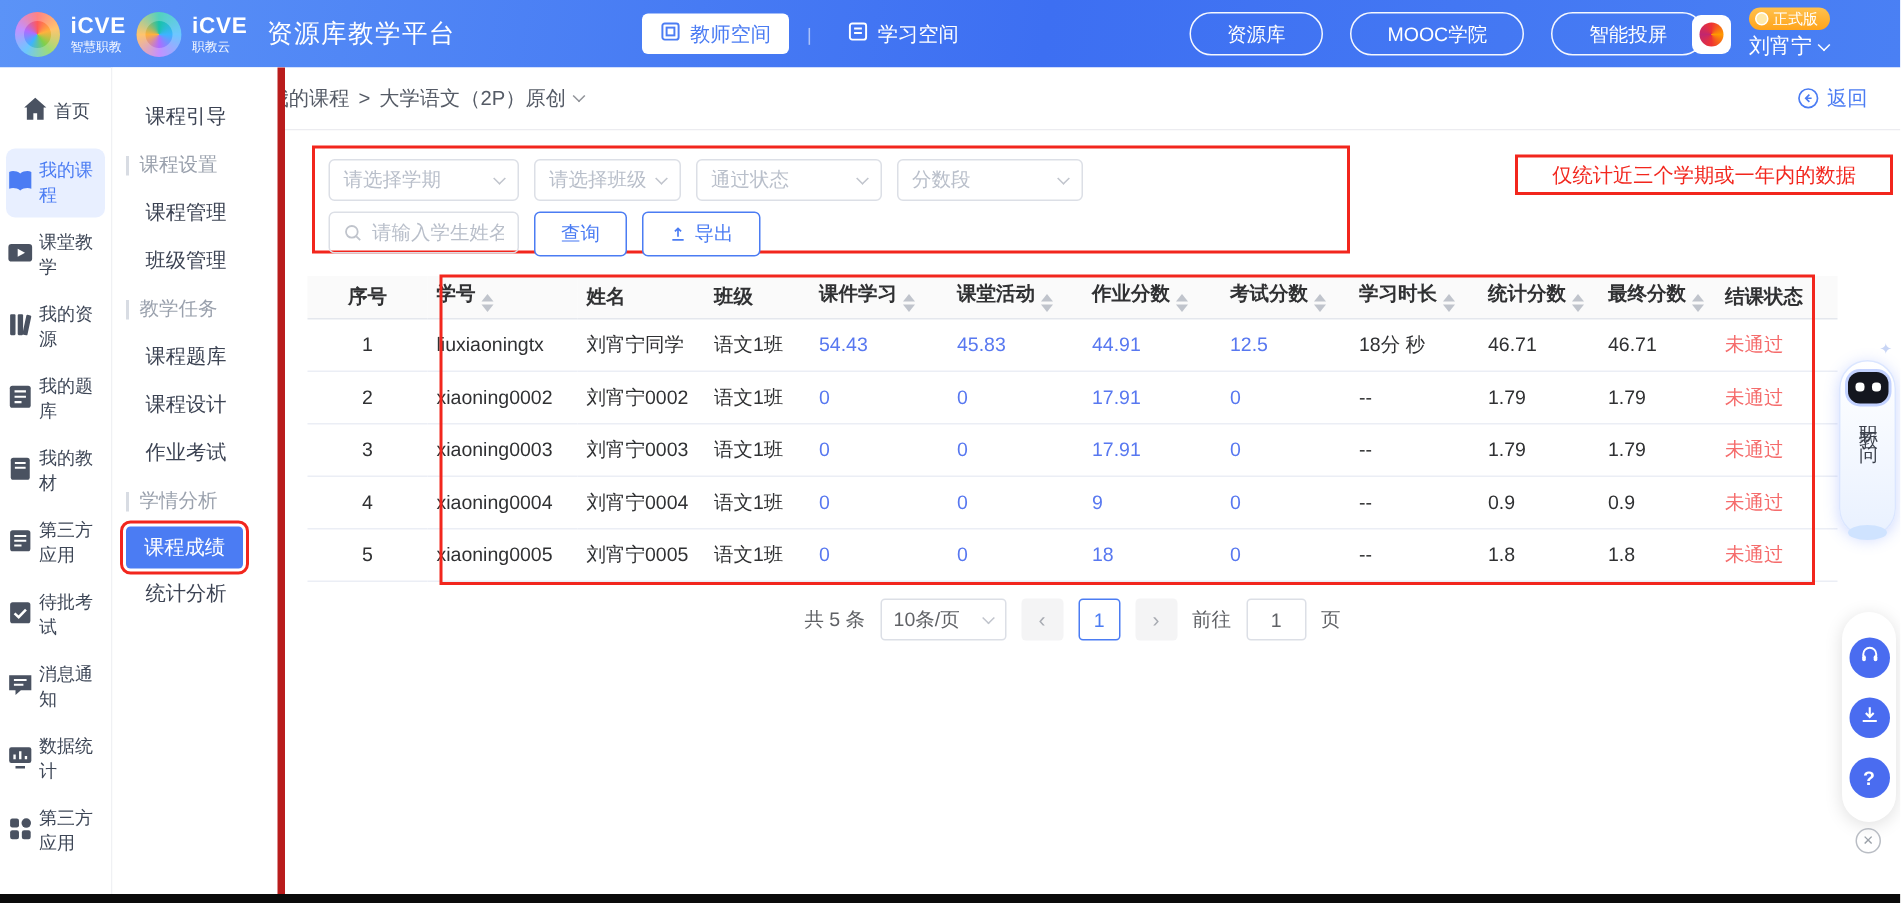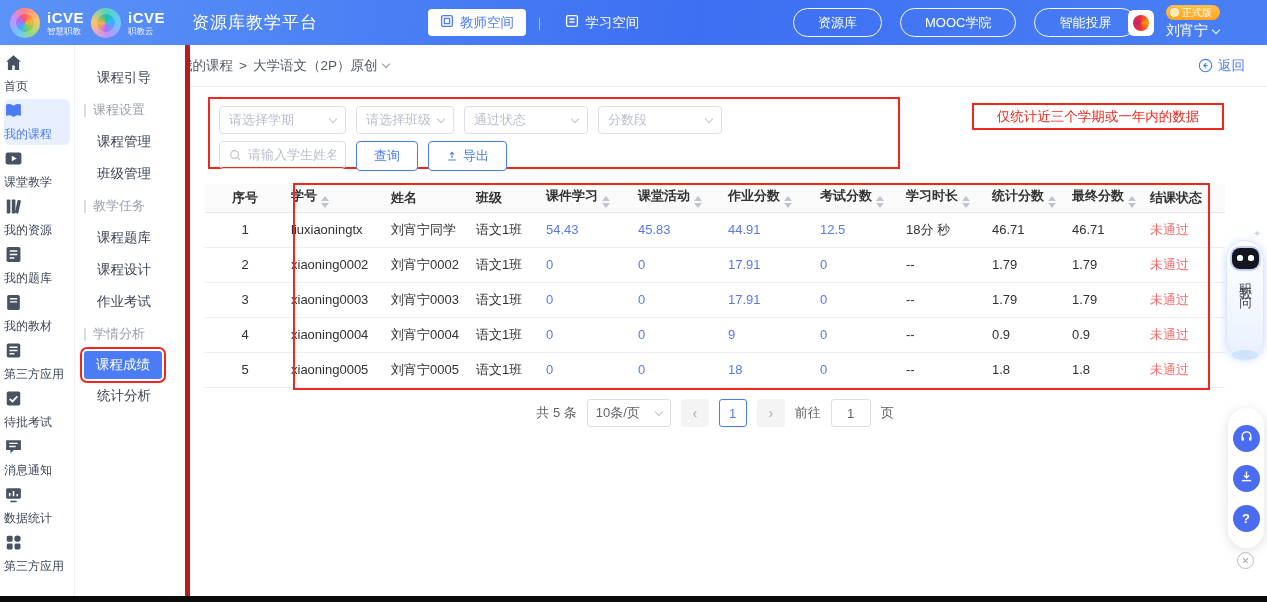--- a/index.html
+++ b/index.html
@@ -14,21 +14,21 @@
 
 .topbar{position:absolute;left:0;top:0;width:1267px;height:45px;
   background:linear-gradient(100deg,var(--headerA) 0%,var(--headerB) 55%,#4a80f4 100%);}
 .logo-group{position:absolute;left:10px;top:0;height:45px;display:flex;align-items:center;gap:7px;color:#fff}
 .mark{width:30px;height:30px;border-radius:50%;}
 .mark1{background:conic-gradient(#ff5a5a,#ffb13d,#7ed04b,#3db4ff,#b06bff,#ff5a5a);box-shadow:inset 0 0 0 6px rgba(255,255,255,.25)}
 .mark2{background:conic-gradient(#19c3a8,#3db4ff,#b06bff,#ffb13d,#19c3a8);box-shadow:inset 0 0 0 6px rgba(255,255,255,.25)}
 .logo-text{display:flex;flex-direction:column;line-height:1}
 .logo-text b{font-size:15px;letter-spacing:.5px}
 .logo-text i{font-style:normal;font-size:8.5px;opacity:.95;margin-top:2px}
-.platform-title{font-size:17px;margin-left:20px;letter-spacing:1px}
+.platform-title{font-size:17px;margin-left:6px;letter-spacing:1px}
 .space-tabs{position:absolute;left:428px;top:0;height:45px;display:flex;align-items:center;gap:8px}
 .stab{display:flex;align-items:center;gap:6px;height:27px;padding:0 12px;font-size:13.5px;color:#fff;border-radius:4px;cursor:pointer}
 .stab.active{background:#fff;color:var(--accent)}
 .stab svg{width:14px;height:14px}
 .stab-div{color:rgba(255,255,255,.55);font-size:12px;margin:0 4px}
 .nav-pills{position:absolute;left:793px;top:8px;display:flex;gap:18px}
 .pill{height:29px;padding:0 24px;border:1px solid rgba(255,255,255,.95);border-radius:15px;
   color:#fff;font-size:13px;display:flex;align-items:center;cursor:pointer;background:transparent}
 .user-area{position:absolute;left:1128px;top:0;height:45px;display:flex;align-items:center;gap:12px}
 .app-icon{width:26px;height:26px;background:#fff;border-radius:6px;display:flex;align-items:center;justify-content:center}
@@ -45,21 +45,21 @@
 .breadcrumb{position:absolute;left:75px;top:45px;width:1192px;height:42px;background:#fff;
   border-bottom:1px solid #ececf0;display:flex;align-items:center;padding:0 22px;font-size:13.5px;color:#555b66;gap:6px}
 .loc-icon{color:#8a8f99;font-size:14px}
 .bc-current{display:flex;align-items:center;gap:6px}
 .bc-caret{width:6px;height:6px;border-right:1.3px solid #909399;border-bottom:1.3px solid #909399;transform:rotate(45deg);margin-top:-3px}
 .back-link{margin-left:auto;display:flex;align-items:center;gap:5px;color:var(--accent);cursor:pointer}
 .back-link svg{width:15px;height:15px}
 
 
 .icon-sidebar{position:absolute;left:0;top:45px;width:75px;height:551px;background:#fff;border-right:1px solid #f0f1f4;padding-top:4px}
-.sb-item{height:46px;margin:2px 4px;border-radius:6px;display:flex;flex-direction:column;align-items:flex-start;
+.sb-item{height:46px;margin:2px 4px;border-radius:6px;display:flex;flex-direction:row;align-items:center;
   justify-content:center;gap:3px;font-size:12px;color:#3e4757;cursor:pointer}
 .sb-item svg{width:19px;height:19px;fill:#4a5261}
 .sb-item.active{background:#e8efff;color:var(--accent)}
 .sb-item.active svg{fill:var(--accent)}
 
 
 .submenu{position:absolute;left:75px;top:45px;width:115px;height:556px;background:#fff;border-right:5px solid #b91c1c;padding-top:18px}
 .sm-item{height:30px;line-height:30px;padding-left:22px;font-size:13.5px;color:#3c4353;margin-bottom:2px;cursor:pointer}
 .sm-section{height:30px;display:flex;align-items:center;gap:7px;padding-left:9px;font-size:13px;color:#9aa1ad;margin-bottom:2px}
 .sm-section::before{content:'';width:2px;height:13px;background:#d8dce3}
@@ -78,21 +78,21 @@
   justify-content:space-between;padding:0 9px;font-size:13px;color:var(--muted);cursor:pointer}
 .fselect .chev,.psize .chev{color:#c0c4cc;width:6px;height:6px;border-width:1.3px}
 .w1{width:127px}.w2{width:98px}.w3{width:124px}.w4{width:124px}
 .finput{width:127px;height:28px;border:1px solid var(--border);border-radius:4px;display:flex;align-items:center;gap:6px;padding:0 9px}
 .finput svg{width:13px;height:13px;stroke:#c0c4cc;flex:none}
 .finput input{border:none;outline:none;width:100%;font-size:13px;color:#333;font-family:Liberation Mono, monospace}
 .finput input::placeholder{color:var(--muted)}
 .btn{height:30px;padding:0 17px;border:1px solid var(--accent);color:var(--accent);background:#fff;border-radius:4px;
   font-size:13px;display:flex;align-items:center;gap:5px;cursor:pointer;font-family:inherit}
 .btn svg{width:12px;height:12px;stroke:currentColor}
-.note-box{position:absolute;left:782px;top:16px;width:252px;height:27px;border:2px solid var(--red);
+.note-box{position:absolute;left:820px;top:16px;width:252px;height:27px;border:2px solid var(--red);
   color:var(--red);font-size:13.5px;display:flex;align-items:center;justify-content:center}
 
 
 .table-wrap{position:absolute;left:15px;top:97px;width:1020px}
 table{width:100%;border-collapse:collapse;table-layout:fixed;font-size:13px}
 th{height:28px;background:#fafafa;text-align:left;color:#303133;font-weight:700;font-size:13px;
   border-bottom:1px solid #e4e7ed;padding:0 6px;white-space:nowrap;cursor:default}
 td{height:35px;border-bottom:1px solid var(--line);padding:0 6px;color:#303133;white-space:nowrap}
 th.center,td.center{text-align:center}
 td.link{color:var(--link);cursor:pointer}

